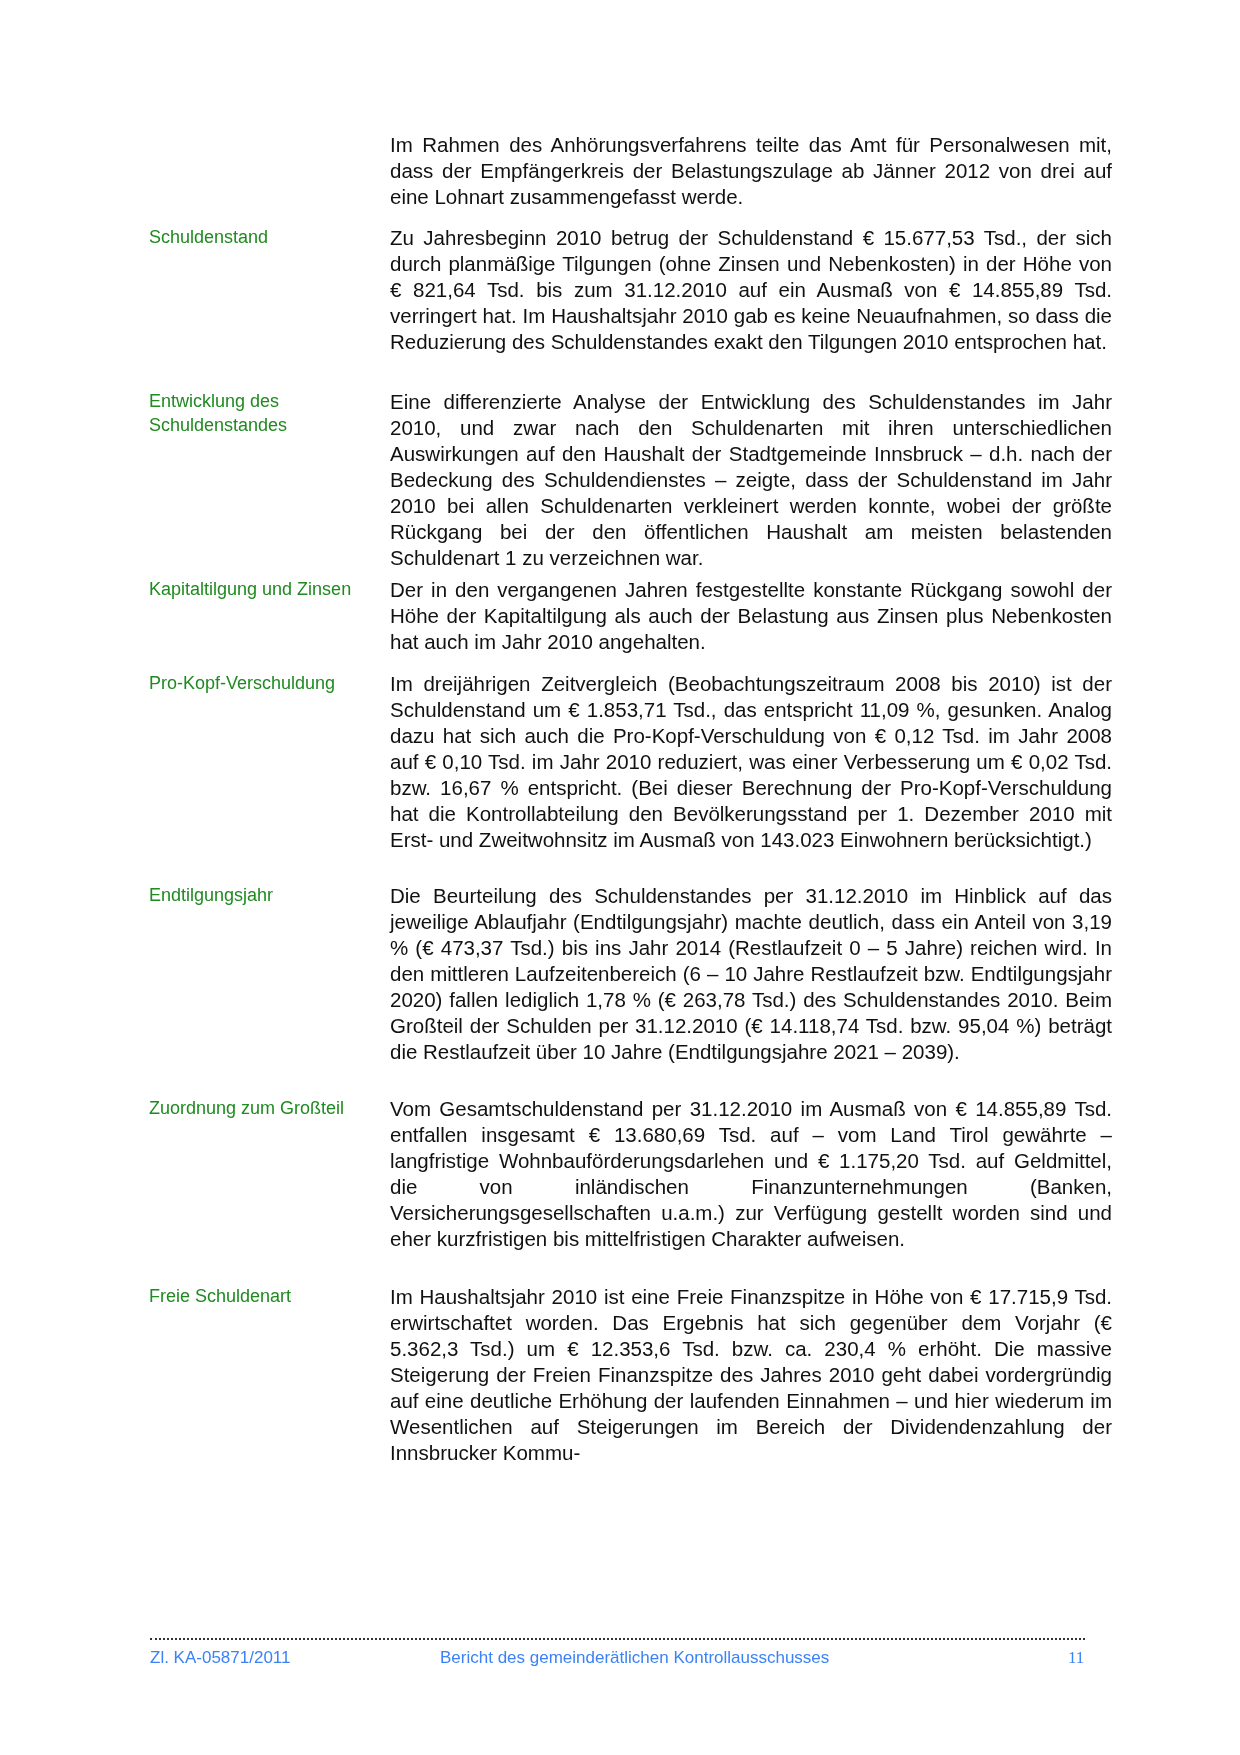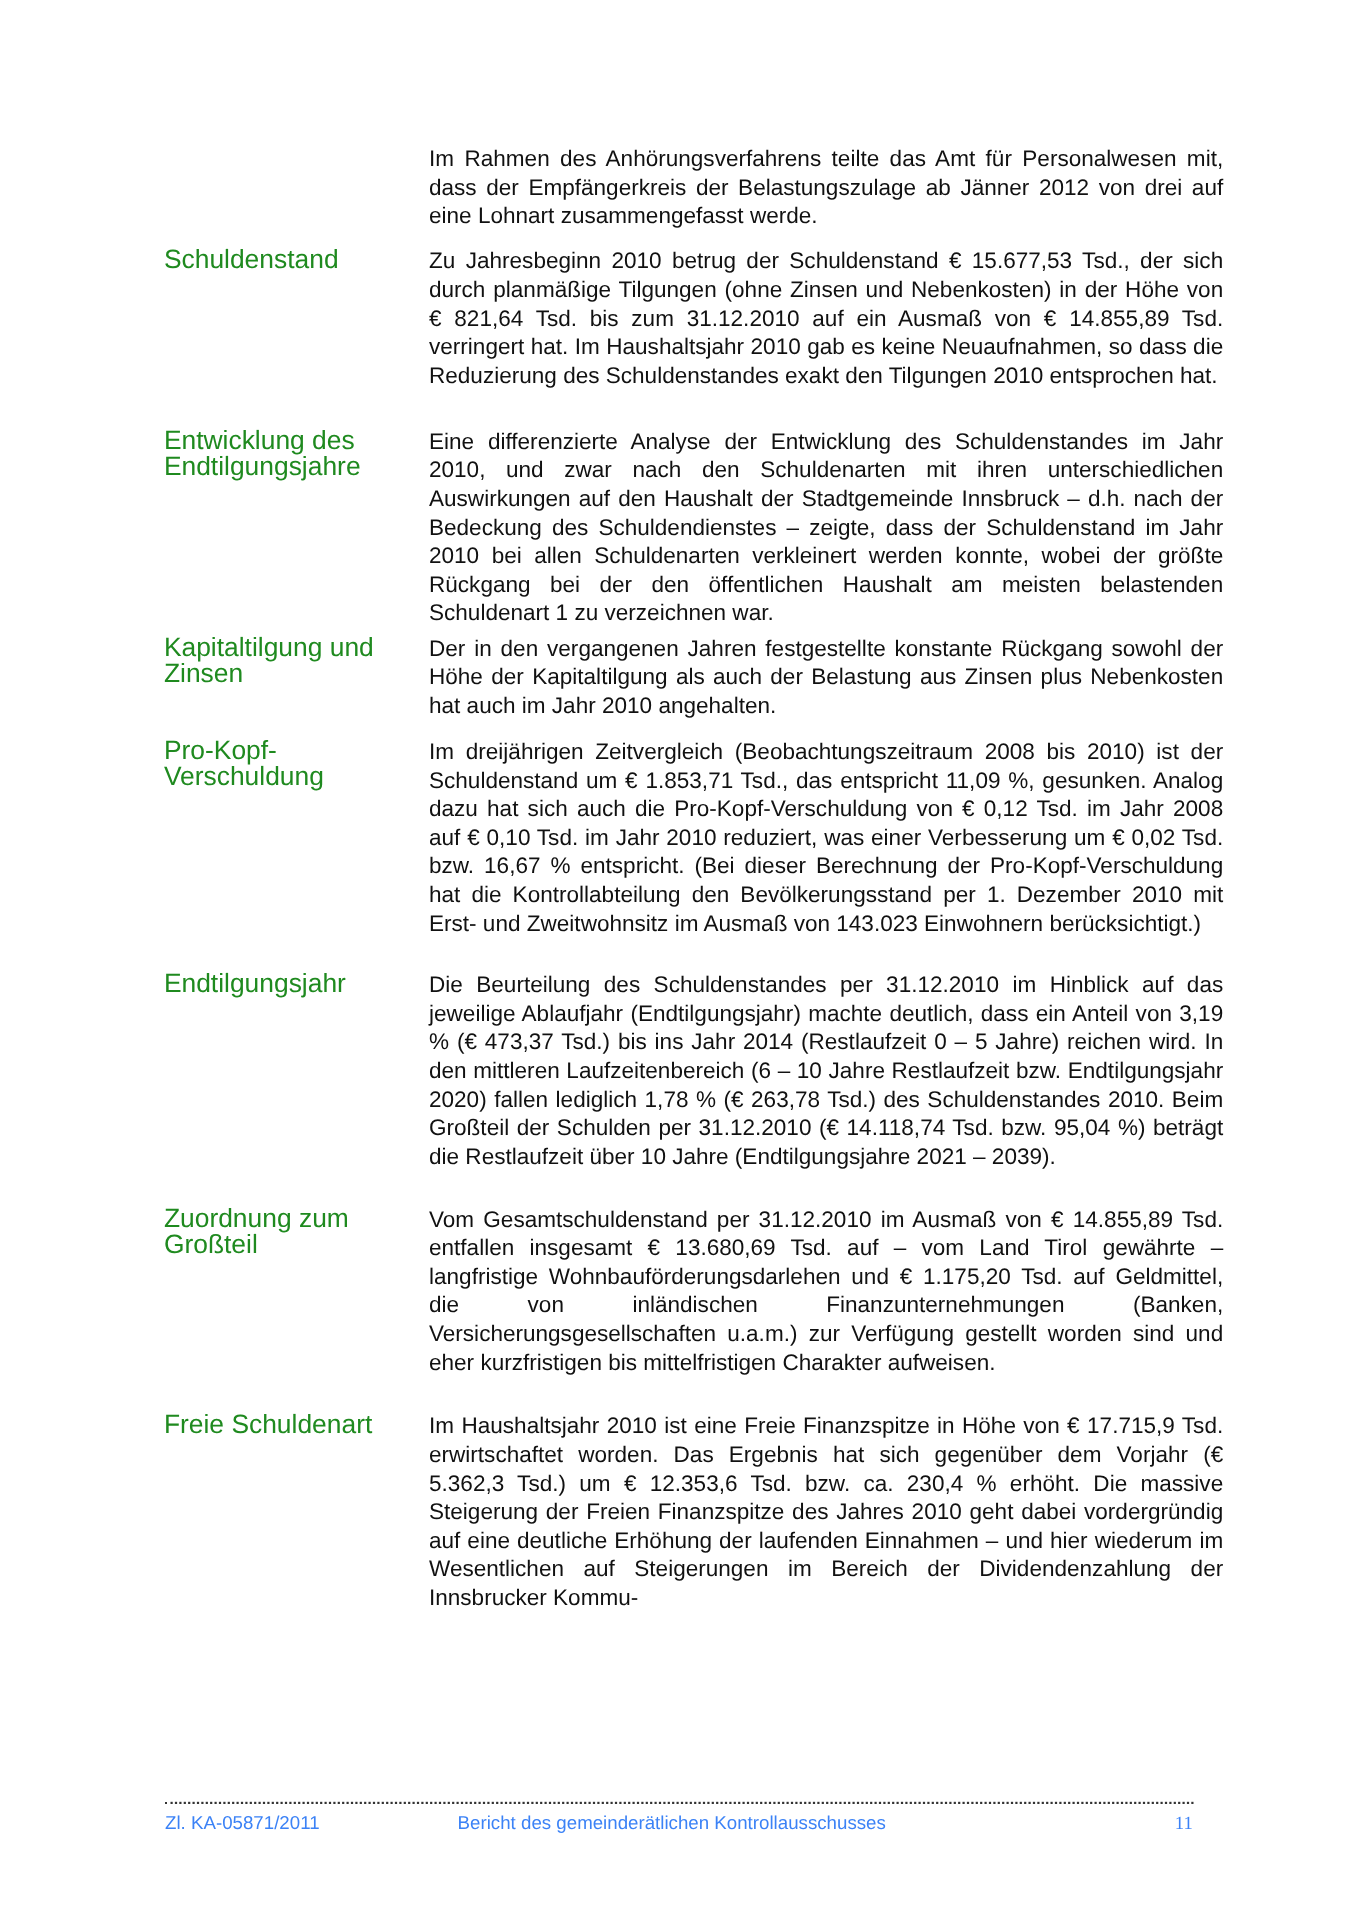--- a/index.html
+++ b/index.html
@@ -1,46 +1,46 @@
 <!DOCTYPE html>
 <html><head>
 <meta charset="utf-8">
 <style>
   html, body { margin: 0; padding: 0; background: #ffffff; }
   body { width: 1240px; height: 1755px; position: relative; overflow: hidden;
          font-family: "Liberation Sans", sans-serif; color: #111111; }
   .page { position: absolute; left: 0; top: 0; width: 1240px; height: 1411px; }
   .section { position: absolute; left: 0; width: 1240px; }
   .side { position: absolute; left: 149px; width: 230px; color: #1f8a1f;
-          font-size: 24px; line-height: 24px; }
+          font-size: 18px; line-height: 24px; }
   .body { position: absolute; left: 390px; width: 722px; font-size: 20.5px;
           line-height: 26px; text-align: justify; }
   .footer-rule { position: absolute; left: 150px; top: 1638px; width: 935px; height: 0;
                  border-top: 2px dotted #333; }
   .footer { position: absolute; top: 1648px; font-size: 17px; color: #3b82f6; }
   .f-left { left: 150px; }
-  .f-center { left: 416px; }
+  .f-center { left: 440px; }
   .f-right { left: 1068px; font-family: Liberation Serif, serif; }
 </style>
 </head>
 <body>
 
 <div class="page">
 
   <div class="section" style="top:132px;">
     <div class="body">Im Rahmen des Anhörungsverfahrens teilte das Amt für Personalwesen mit, dass der Empfängerkreis der Belastungszulage ab Jänner 2012 von drei auf eine Lohnart zusammengefasst werde.</div>
   </div>
 
   <div class="section" style="top:225px;">
     <div class="side">Schuldenstand</div>
     <div class="body">Zu Jahresbeginn 2010 betrug der Schuldenstand € 15.677,53 Tsd., der sich durch planmäßige Tilgungen (ohne Zinsen und Nebenkosten) in der Höhe von € 821,64 Tsd. bis zum 31.12.2010 auf ein Ausmaß von € 14.855,89 Tsd. verringert hat. Im Haushaltsjahr 2010 gab es keine Neuaufnahmen, so dass die Reduzierung des Schuldenstandes exakt den Tilgungen 2010 entsprochen hat.</div>
   </div>
 
   <div class="section" style="top:389px;">
-    <div class="side">Entwicklung des Endtilgungsjahre</div>
+    <div class="side">Entwicklung des Schuldenstandes</div>
     <div class="body">Eine differenzierte Analyse der Entwicklung des Schuldenstandes im Jahr 2010, und zwar nach den Schuldenarten mit ihren unterschiedlichen Auswirkungen auf den Haushalt der Stadtgemeinde Innsbruck – d.h. nach der Bedeckung des Schuldendienstes – zeigte, dass der Schuldenstand im Jahr 2010 bei allen Schuldenarten verkleinert werden konnte, wobei der größte Rückgang bei der den öffentlichen Haushalt am meisten belastenden Schuldenart 1 zu verzeichnen war.</div>
   </div>
 
   <div class="section" style="top:577px;">
     <div class="side">Kapitaltilgung und Zinsen</div>
     <div class="body">Der in den vergangenen Jahren festgestellte konstante Rückgang sowohl der Höhe der Kapitaltilgung als auch der Belastung aus Zinsen plus Nebenkosten hat auch im Jahr 2010 angehalten.</div>
   </div>
 
   <div class="section" style="top:671px;">
     <div class="side">Pro-Kopf-Verschuldung</div>

